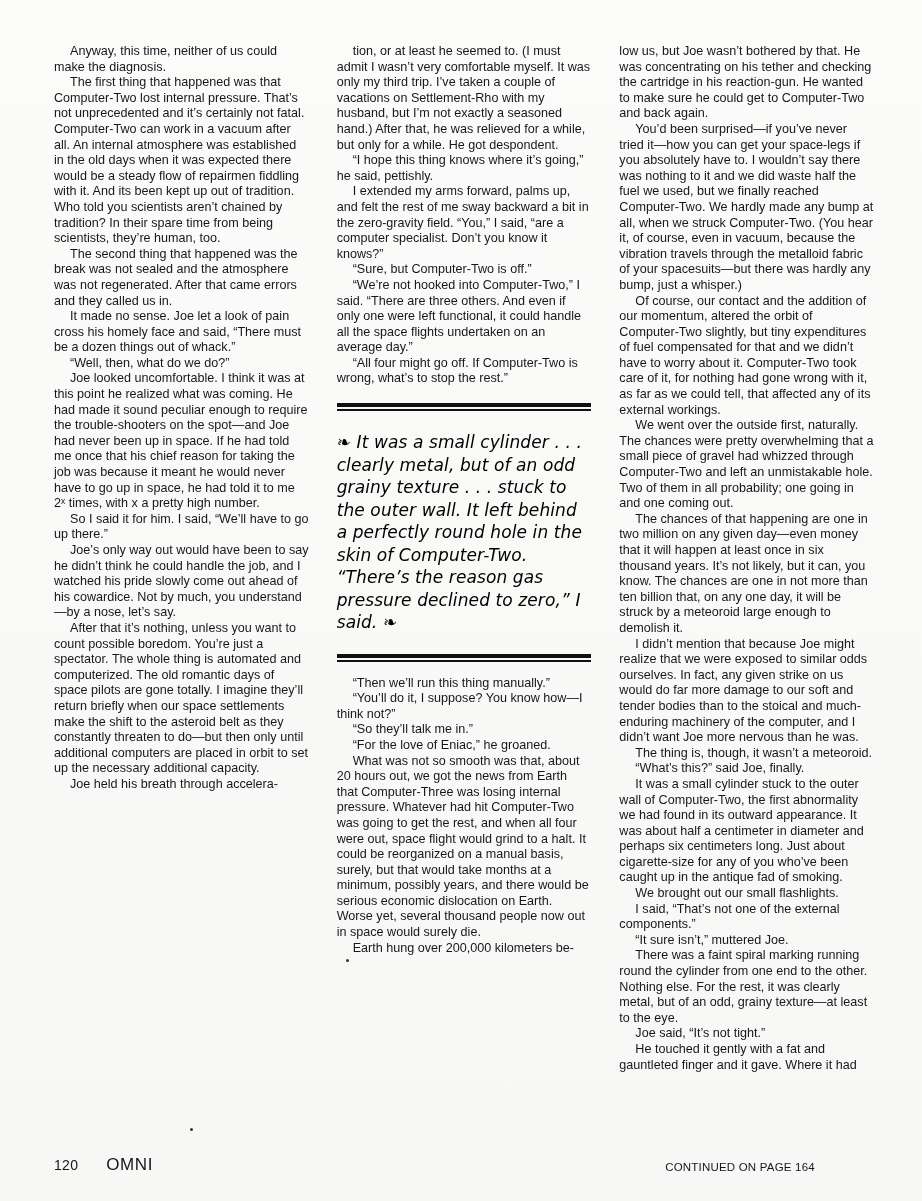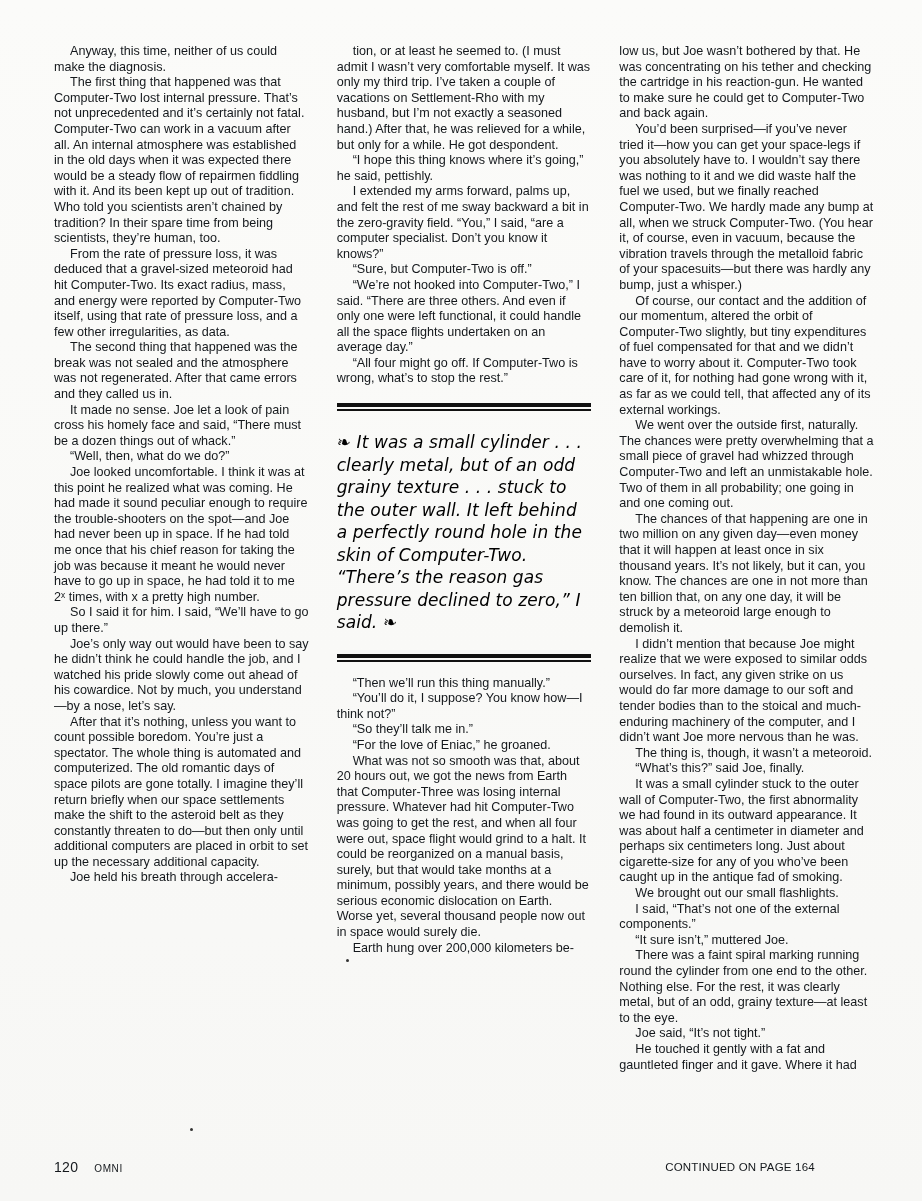--- a/index.html
+++ b/index.html
@@ -77,28 +77,28 @@
     line-height: 1;
   }
   .footer {
     position: absolute;
     left: 54px;
     bottom: 26px;
     font-size: 12.5px;
     color: #14181c;
     display: flex;
     align-items: baseline;
-    gap: 16px;
+    gap: 28px;
   }
   .footer .folio {
     font-size: 14px;
     letter-spacing: 0.3px;
   }
   .footer .magazine {
-    font-size: 10px;
+    font-size: 17px;
     letter-spacing: 0.6px;
   }
   .continued {
     position: absolute;
     right: 48px;
     bottom: 28px;
     font-size: 11.5px;
     letter-spacing: 0.2px;
     color: #14181c;
     text-align: center;
@@ -116,21 +116,20 @@
 <body>
 
 <div class="page">
   <div class="paper-tint"></div>
 
   <div class="columns">
 
     <div class="col">
       <p>Anyway, this time, neither of us could make the diagnosis.</p>
       <p>The first thing that happened was that Computer-Two lost internal pressure. That’s not unprecedented and it’s certainly not fatal. Computer-Two can work in a vacuum after all. An internal atmosphere was established in the old days when it was expected there would be a steady flow of repairmen fiddling with it. And its been kept up out of tradition. Who told you scientists aren’t chained by tradition? In their spare time from being scientists, they’re human, too.</p>
-      <p>From the rate of pressure loss, it was deduced that a gravel-sized meteoroid had hit Computer-Two. Its exact radius, mass, and energy were reported by Computer-Two itself, using that rate of pressure loss, and a few other irregularities, as data.</p>
       <p>The second thing that happened was the break was not sealed and the atmosphere was not regenerated. After that came errors and they called us in.</p>
       <p>It made no sense. Joe let a look of pain cross his homely face and said, “There must be a dozen things out of whack.”</p>
       <p>“Well, then, what do we do?”</p>
       <p>Joe looked uncomfortable. I think it was at this point he realized what was coming. He had made it sound peculiar enough to require the trouble-shooters on the spot—and Joe had never been up in space. If he had told me once that his chief reason for taking the job was because it meant he would never have to go up in space, he had told it to me 2ˣ times, with x a pretty high number.</p>
       <p>So I said it for him. I said, “We’ll have to go up there.”</p>
       <p>Joe’s only way out would have been to say he didn’t think he could handle the job, and I watched his pride slowly come out ahead of his cowardice. Not by much, you understand—by a nose, let’s say.</p>
       <p>After that it’s nothing, unless you want to count possible boredom. You’re just a spectator. The whole thing is automated and computerized. The old romantic days of space pilots are gone totally. I imagine they’ll return briefly when our space settlements make the shift to the asteroid belt as they constantly threaten to do—but then only until additional computers are placed in orbit to set up the necessary additional capacity.</p>
       <p>Joe held his breath through accelera-</p>
     </div>
 

